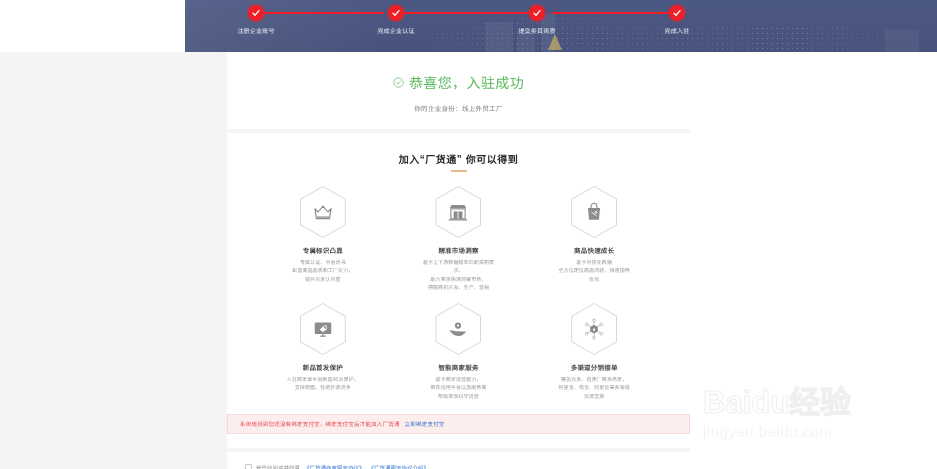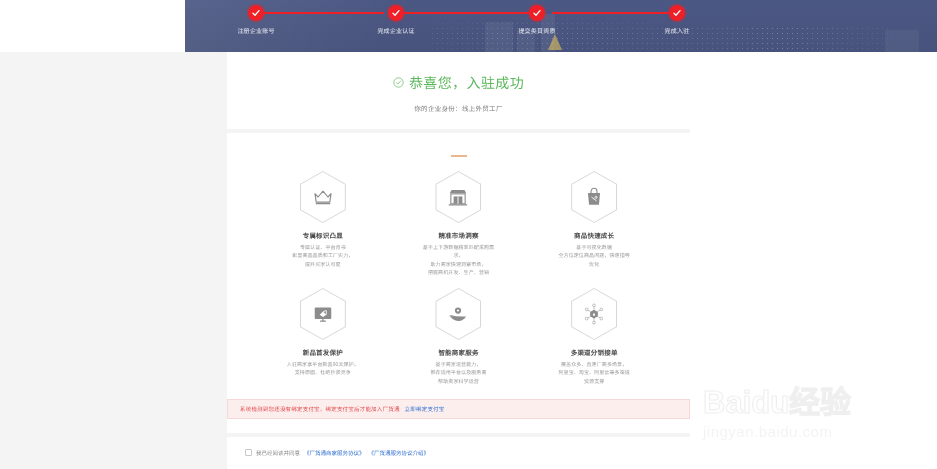--- a/index.html
+++ b/index.html
@@ -348,20 +348,21 @@
         <path d="M5 8.2 L7.1 10.3 L11.2 5.6" fill="none" stroke="#5cb85c" stroke-width="1" stroke-linecap="round" stroke-linejoin="round"></path>
       </svg>
       <div class="success-title">恭喜您，入驻成功</div>
     </div>
     <div class="success-sub">你的企业身份：线上外贸工厂</div>
   </div>
 
   <div class="card-gap"></div>
 
   <div class="card benefits-card">
+    <div class="benefits-title">加入“厂货通” 你可以得到</div>
     <div class="title-underline"></div>
 
     <div class="grid">
 
       <div class="cell">
         <div class="hexwrap">
           <div class="hex"></div>
             <div class="hex-in"></div>
           <div class="hex-icon">
             <svg viewBox="0 0 24 24">

